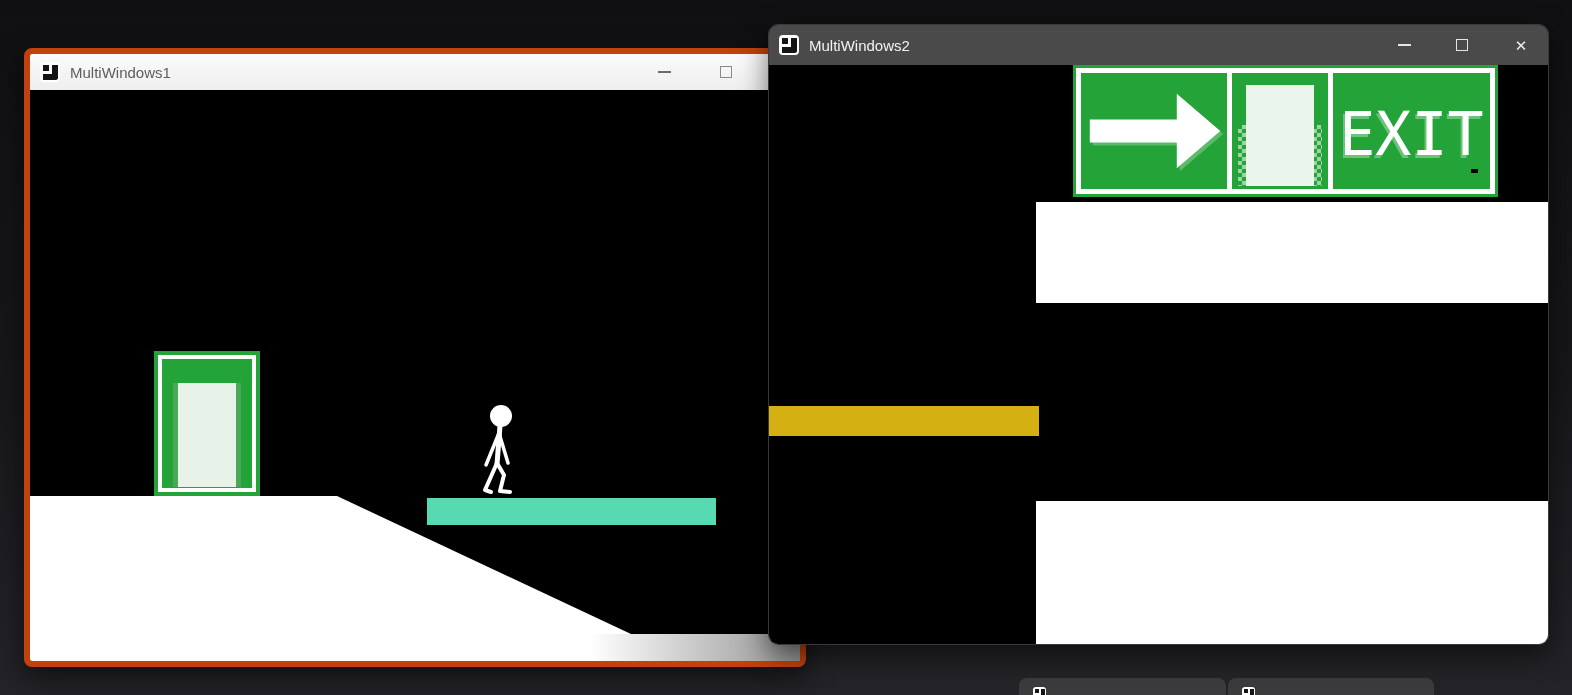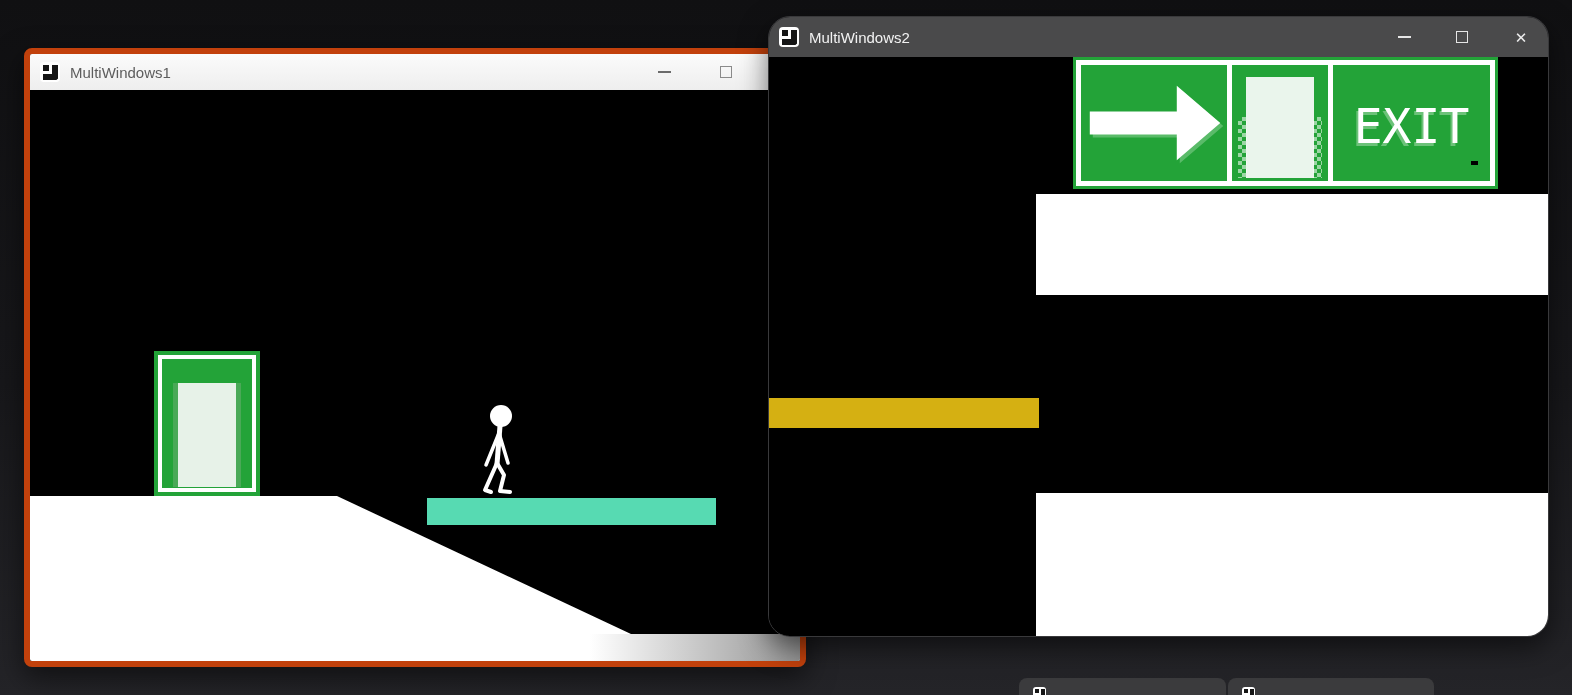--- a/index.html
+++ b/index.html
@@ -10,21 +10,21 @@
     --w2-titlebar:#4a4a4b; --w2-title-text:#f2f2f2;
     --scene-black:#000000; --floor-white:#ffffff; --mini-titlebar:#3b3b3d;
   }
   *{margin:0;padding:0;box-sizing:border-box}
   html,body{width:1572px;height:695px;overflow:hidden}
   body{position:relative;font-family:"Liberation Sans",sans-serif;
        background:linear-gradient(180deg,var(--desktop-top) 0%,var(--desktop-mid) 55%,var(--desktop-bottom) 100%)}
 
   .window{position:absolute;overflow:hidden;box-shadow:0 10px 28px rgba(0,0,0,.55)}
   .w1{left:24px;top:48px;width:782px;height:619px;border-radius:8px;z-index:1;border:6px solid #c2410c}
-  .w2{left:768px;top:16px;width:781px;height:621px;border-radius:22px;z-index:3;border:1px solid #39393b}
+  .w2{left:768px;top:24px;width:781px;height:621px;border-radius:10px;z-index:3;border:1px solid #39393b}
 
   .titlebar{position:relative;display:flex;align-items:center;gap:10px;padding:0 10px;width:100%}
   .w1 .titlebar{height:36px;background:linear-gradient(180deg,#fbfbfb,#eeeeee)}
   .w2 .titlebar{height:40px;background:var(--w2-titlebar)}
   .title{font-size:15px;white-space:nowrap}
   .w1 .title{color:var(--w1-title-text)}
   .w2 .title{color:var(--w2-title-text)}
 
   
   .logo{position:relative;width:20px;height:20px;background:#fff;border-radius:4px;flex:0 0 auto}
@@ -70,21 +70,21 @@
   .sign{position:absolute;left:304px;top:0;width:425px;height:132px;background:var(--green);padding:3px}
   .sign-inner{width:100%;height:100%;background:#fff;display:grid;grid-template-columns:146px 96px 1fr;gap:5px;padding:5px}
   .panel{position:relative;background:var(--green);overflow:hidden}
   .arrow-svg{position:absolute;inset:0;width:100%;height:100%;filter:drop-shadow(3px 3px 0 rgba(235,250,235,.28))}
   .sdoor{position:absolute;left:14px;right:14px;top:12px;bottom:3px;background:#eaf5ec}
   .dither{position:absolute;top:52px;bottom:3px;width:9px;
     background:conic-gradient(rgba(255,255,255,.55) 90deg,transparent 90deg 180deg,rgba(255,255,255,.55) 180deg 270deg,transparent 270deg);
     background-size:8px 8px}
   .dither.dl{left:6px}.dither.dr{right:6px}
   .exit-text{position:absolute;inset:0;display:flex;align-items:center;justify-content:center;
-    font-family:"DejaVu Sans Mono",monospace;font-size:48px;font-weight:400;color:#fff;
+    font-family:"DejaVu Sans Mono",monospace;font-size:60px;font-weight:400;color:#fff;
     letter-spacing:0px;text-shadow:-2px 3px 0 rgba(210,238,212,.42);padding-top:6px}
   .sign-mark{position:absolute;right:12px;bottom:16px;width:7px;height:4px;background:#000}
 
   
   .mini{position:absolute;top:678px;height:24px;background:var(--mini-titlebar);
     border-radius:8px 8px 0 0;z-index:1;overflow:hidden}
   .mini-1{left:1019px;width:207px}
   .mini-2{left:1228px;width:206px}
   .mini .logo{position:absolute;left:14px;top:9px;width:13px;height:13px;border-radius:3px}
 </style>

